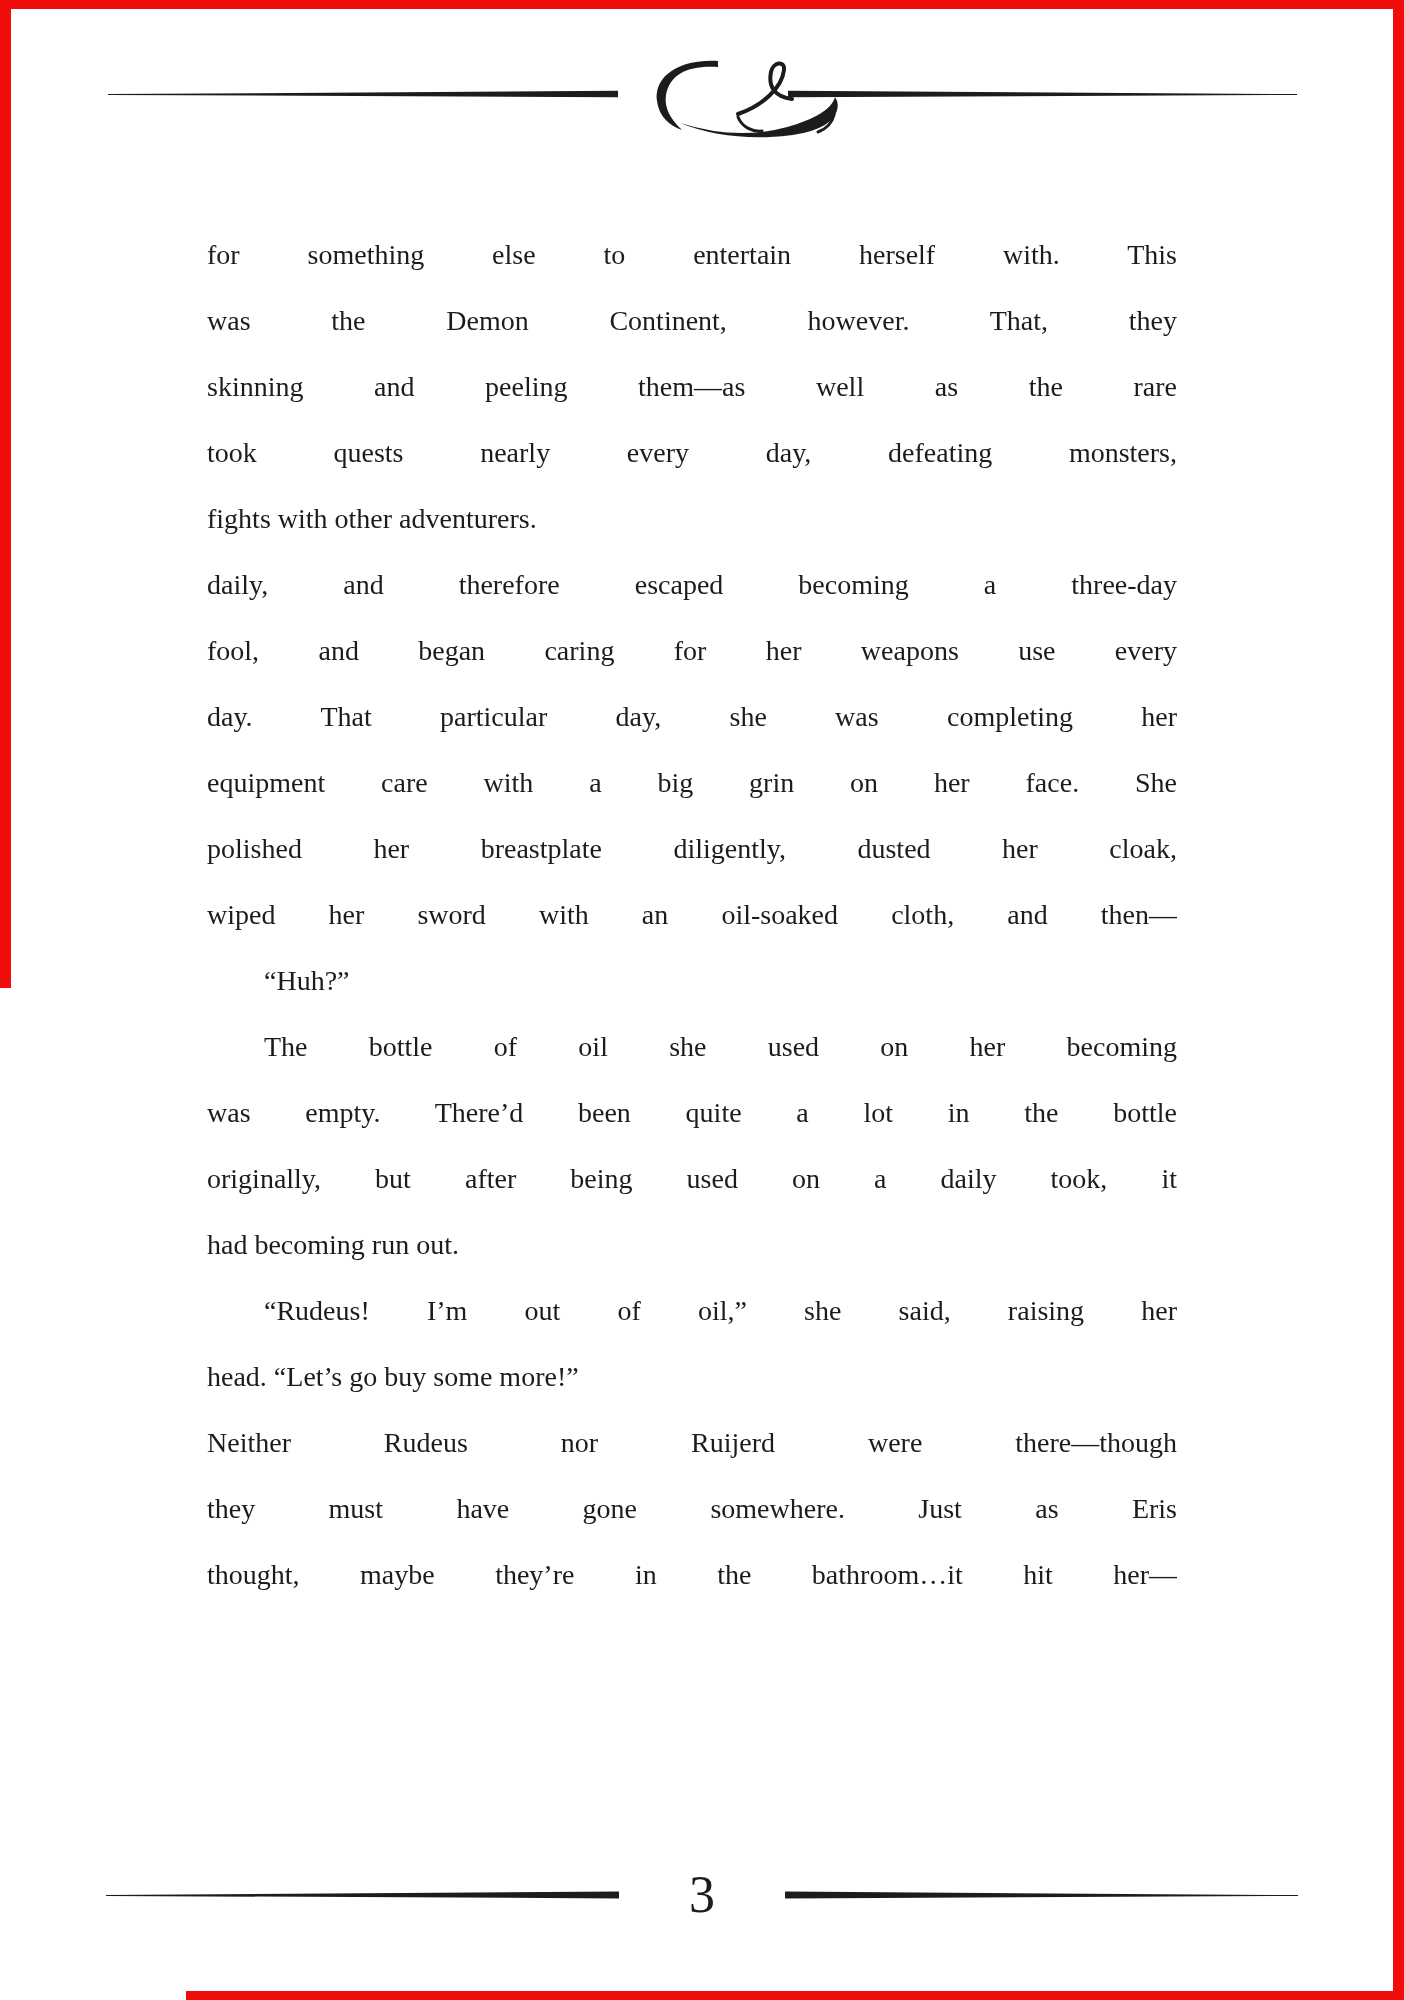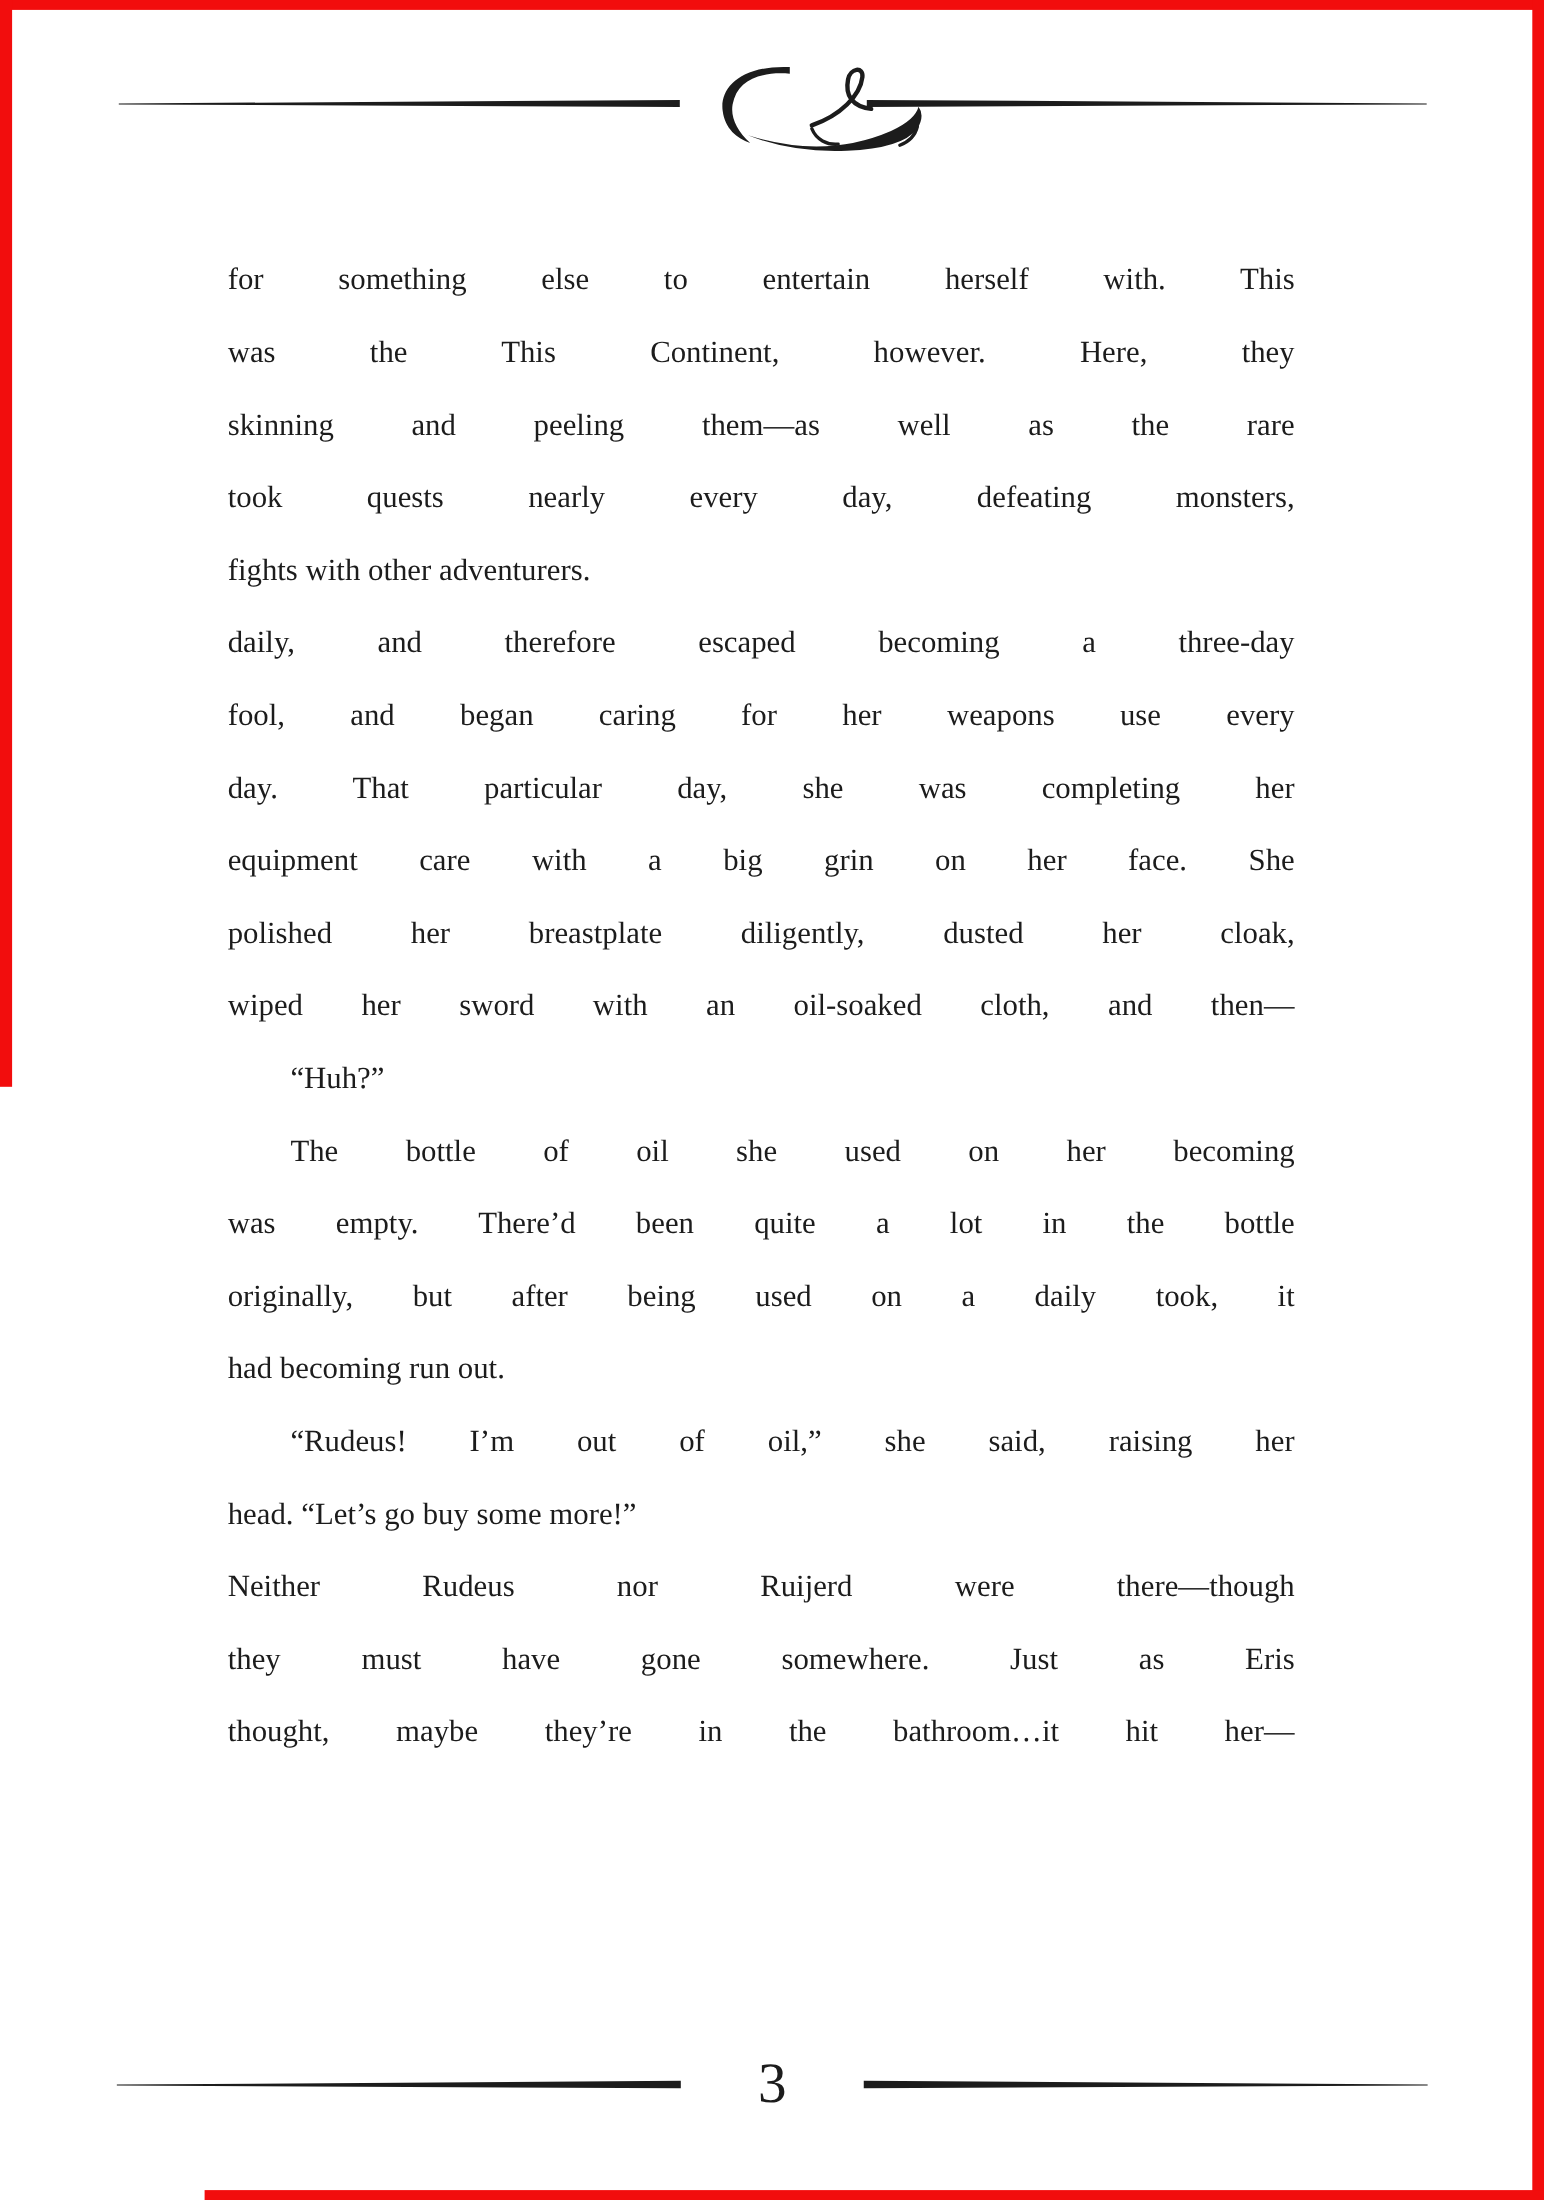--- a/index.html
+++ b/index.html
@@ -55,21 +55,21 @@
       <path d="M 60 66 Q 130 88 190 62 Q 212 52 215 40 Q 221 48 214 60 Q 200 78 150 80 Q 100 82 60 66 Z" fill="#1c1c1c" stroke="none"></path>
       <path d="M 214 58 C 212 66 206 72 198 75" stroke-width="3"></path>
       <path d="M 118 60 C 122 70 132 75 142 74" stroke-width="3"></path>
     </g>
   </svg>
 
   <div class="bodytext">
 
     <div class="para">
       <div class="ln">for something else to entertain herself with. This</div>
-      <div class="ln">was the This Continent, however. Here, they</div>
+      <div class="ln">was the Demon Continent, however. That, they</div>
       <div class="ln">skinning and peeling them—as well as the rare</div>
       <div class="ln">took quests nearly every day, defeating monsters,</div>
       <div class="ln end">fights with other adventurers.</div>
     </div>
 
     <div class="para">
       <div class="ln">daily, and therefore escaped becoming a three-day</div>
       <div class="ln">fool, and began caring for her weapons use every</div>
       <div class="ln">day. That particular day, she was completing her</div>
       <div class="ln">equipment care with a big grin on her face. She</div>

